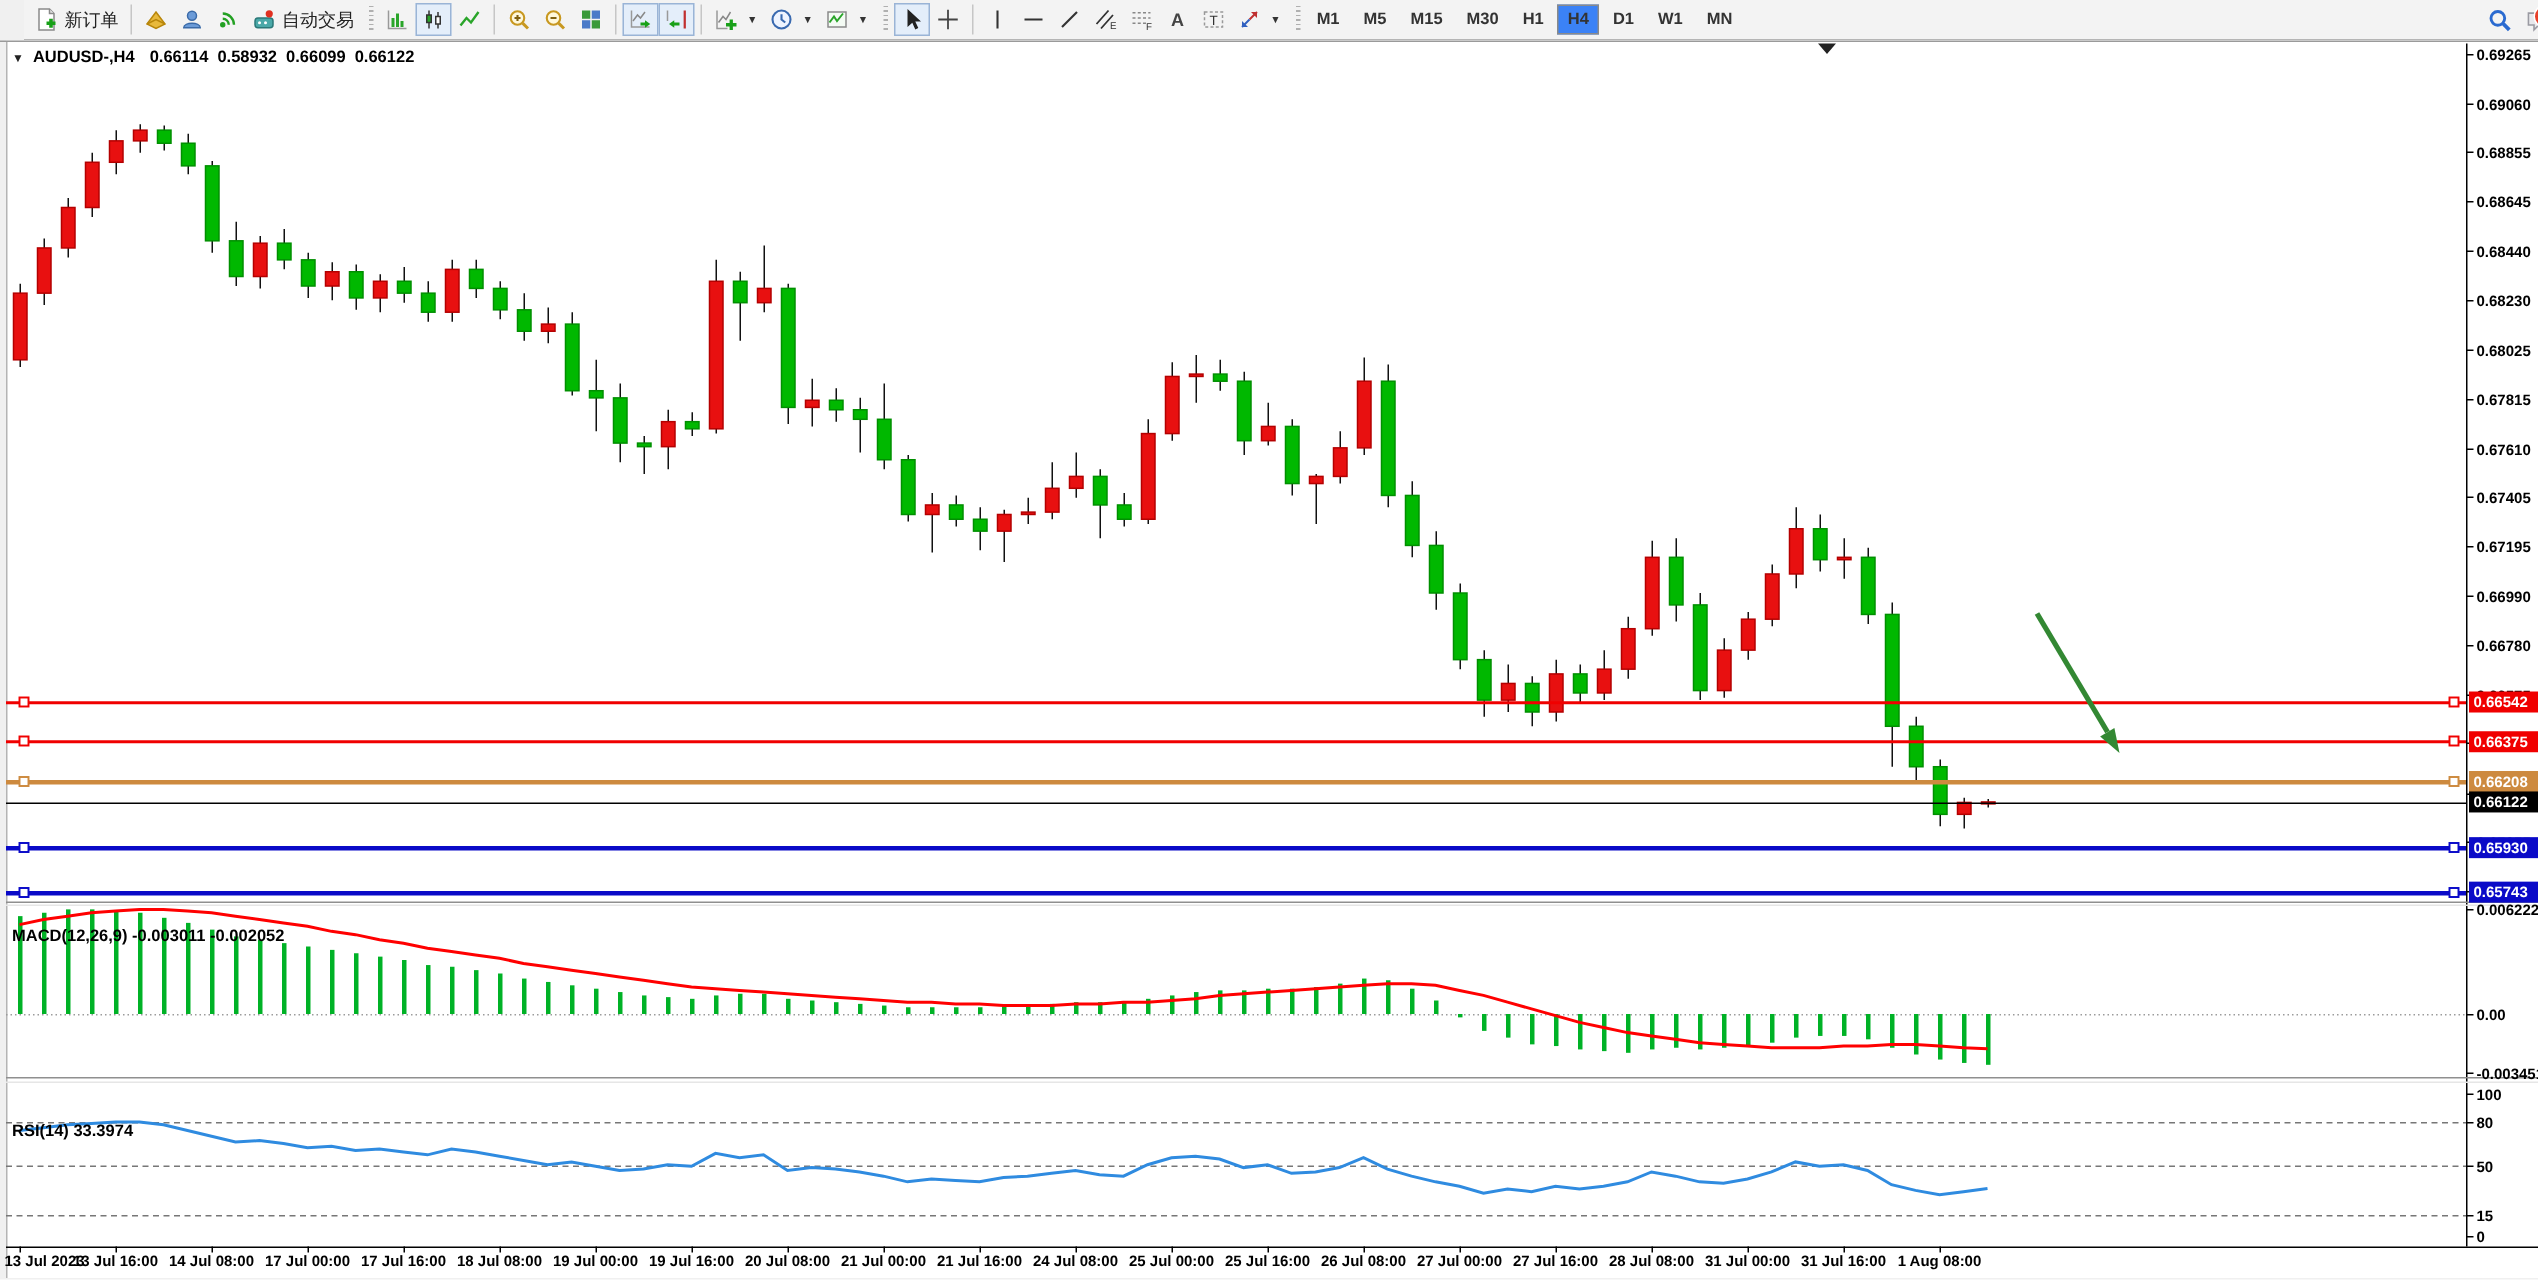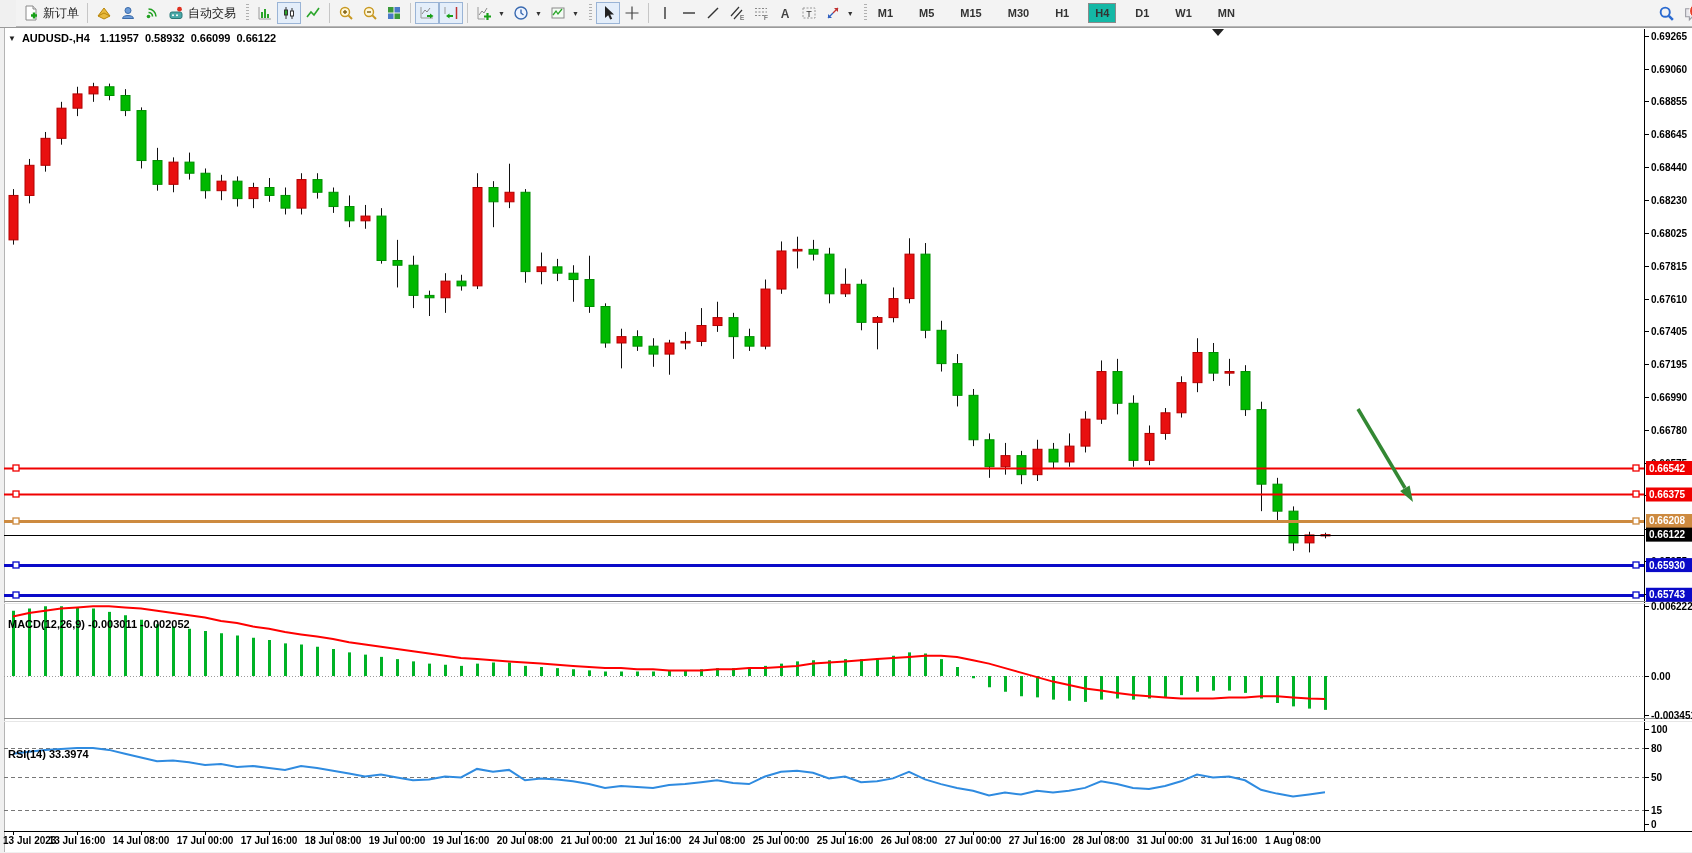--- a/index.html
+++ b/index.html
@@ -2,21 +2,21 @@
 <html><head>
 <meta charset="utf-8">
 <style>
   html,body{margin:0;padding:0}
   body{width:1692px;height:853px;overflow:hidden;background:#f0f0f0;font-family:"Liberation Sans",sans-serif;position:relative}
   
   .toolbar{position:absolute;top:0;left:16px;width:1692px;height:27px;background:#f3f3f3;border-bottom:1px solid #b5b5b5;display:flex;align-items:center;padding:0 3px;box-sizing:border-box;z-index:5}
   .tbtn{display:flex;align-items:center;gap:4px;height:22px;padding:0 3px;border:1px solid transparent;background:transparent;font-size:12px;color:#222;font-family:inherit;cursor:default;white-space:nowrap}
   .tbtn.pressed{background:#e4eefa;border:1px solid #9ab4d6}
   .tf{font-size:11px;font-weight:700;color:#333;padding:0 6px;height:20px}
-  .tf.pressed{background:#14b8a6;border:1px solid #8a8a8a}
+  .tf.pressed{background:#3b82f6;border:1px solid #8a8a8a}
   .sep{width:1px;height:20px;background:#c6c6c6;margin:0 4px;flex:0 0 auto}
   .grip{width:3px;height:18px;margin:0 4px 0 6px;background:repeating-linear-gradient(to bottom,#b0b0b0 0 1px,transparent 1px 3px);flex:0 0 auto}
   .caret{font-size:7px;color:#333;margin-left:2px}
   .ic{display:block}
   .spacer{flex:1}
   .badge{position:absolute;top:1px;margin-left:10px;background:#e8402a;color:#fff;border-radius:50%;min-width:14px;height:14px;font-size:10px;font-weight:700;display:flex;align-items:center;justify-content:center;border:1px solid #fff}
   .chatwrap{position:relative;display:flex;align-items:center}
   
   #chart-area{position:absolute;top:0;left:0;width:1488px;height:853px;z-index:1}
   .chart-label{position:absolute;font-size:11px;font-weight:700;color:#000;z-index:3;white-space:pre}
@@ -438,21 +438,21 @@
         <text x="1651" y="814" text-anchor="start" font-size="10" font-weight="700" fill="#000" font-family="&quot;Liberation Sans&quot;,sans-serif">15</text>
         <line x1="1644" y1="824.5" x2="1649" y2="824.5" stroke="#000" stroke-width="1"></line>
         <text x="1651" y="828" text-anchor="start" font-size="10" font-weight="700" fill="#000" font-family="&quot;Liberation Sans&quot;,sans-serif">0</text>
       </g>
     </svg>
 </div>
 
 <div id="title" class="chart-label">
   <span class="dd">▼</span>
   <span class="sym">AUDUSD-,H4</span>
-  <span class="px">1.11957</span>
+  <span class="px">0.66114</span>
   <span class="px">0.58932</span>
   <span class="px">0.66099</span>
   <span class="px">0.66122</span>
 </div>
 <div id="macd-label" class="chart-label">MACD(12,26,9) -0.003011 -0.002052</div>
 <div id="rsi-label" class="chart-label">RSI(14) 33.3974</div>
 
 <div class="toolbar">
   <button class="tbtn">
     <svg class="ic" width="16" height="16" viewBox="0 0 16 16">
@@ -626,21 +626,21 @@
   <button class="tbtn">
       <svg class="ic" width="16" height="16" viewBox="0 0 16 16">
         <path d="M13 3L8 8" stroke="#c03030" stroke-width="1.3"></path>
         <path d="M9 3h4v4z" fill="#c03030"></path>
         <path d="M3 13l5-5" stroke="#3060c0" stroke-width="1.3"></path>
         <path d="M7 13H3V9z" fill="#3060c0"></path>
       </svg>
       <span class="caret">▼</span>
     </button>
   <span class="grip"></span>
-  <span id="tf-group" style="display:flex;align-items:center;gap:12px">
+  <span id="tf-group" style="display:flex;align-items:center;gap:2px">
       <button class="tbtn tf">M1</button>
       <button class="tbtn tf">M5</button>
       <button class="tbtn tf">M15</button>
       <button class="tbtn tf">M30</button>
       <button class="tbtn tf">H1</button>
       <button class="tbtn tf pressed">H4</button>
       <button class="tbtn tf">D1</button>
       <button class="tbtn tf">W1</button>
       <button class="tbtn tf">MN</button>
     </span>

